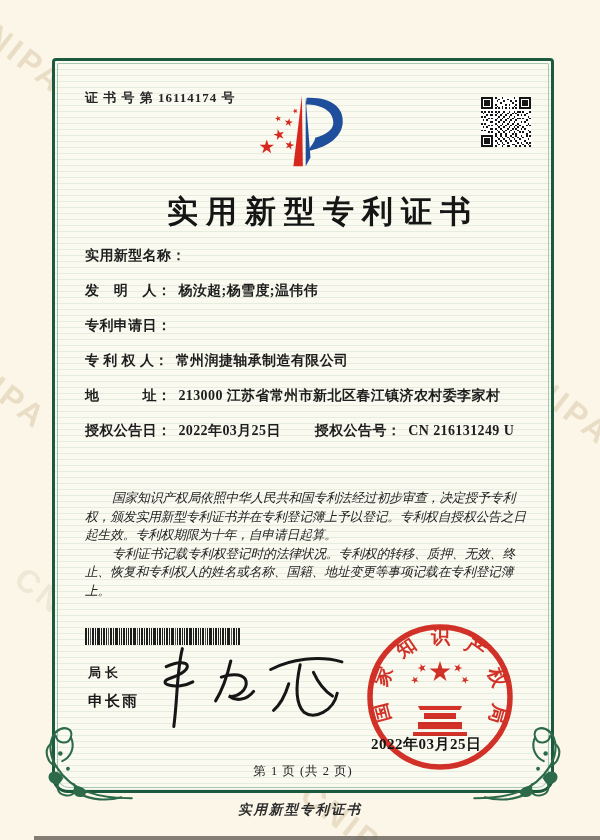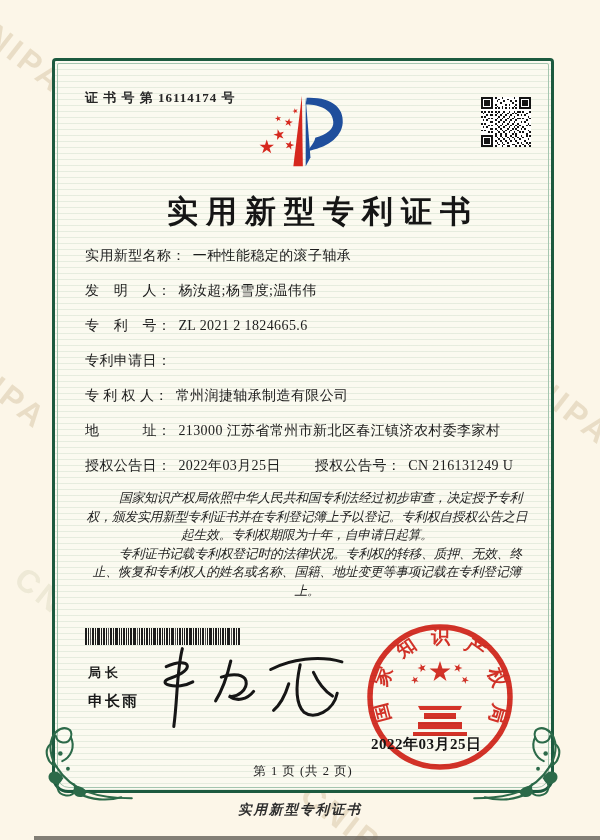--- a/index.html
+++ b/index.html
@@ -52,34 +52,34 @@
 
   .title{
     position:absolute;left:0;top:114px;width:100%;
     text-align:center;font-size:31px;font-weight:bold;color:#151515;
     letter-spacing:8px;text-indent:8px;margin:16px;
   }
 
   .fields{position:absolute;left:30px;top:184px;right:26px;}
   .frow{
     display:flex;align-items:flex-start;
-    font-size:14px;font-weight:400;color:#1d1d1d;
+    font-size:14px;font-weight:700;color:#1d1d1d;
     line-height:21px;margin-bottom:14px;letter-spacing:0.4px;
     white-space:nowrap;
   }
   .frow .lbl{flex:0 0 auto;}
   .frow .val{margin-left:7px;}
   .frow .pair2{margin-left:34px;}
 
   .paras{
     position:absolute;left:30px;right:22px;top:428px;
     font-size:12.8px;line-height:18.5px;color:#222;
     font-style:italic;font-weight:500;letter-spacing:-0.2px;
   }
-  .paras p{margin:0;text-indent:2.1em;text-align:center;}
+  .paras p{margin:0;text-indent:2.1em;}
 
   .barcode{position:absolute;left:30px;top:567px;width:156px;height:17px;}
 
   .director-title{
     position:absolute;left:33px;top:603px;
     font-size:13px;font-weight:700;color:#1a1a1a;letter-spacing:4px;
   }
   .director-name{
     position:absolute;left:33px;top:631px;
     font-size:15px;font-weight:700;color:#1a1a1a;letter-spacing:2px;
@@ -163,29 +163,24 @@
         M22 8h1v1h-1z M24 8h1v1h-1z M28 8h1v1h-1z M26 9h1v1h-1z M23 10h1v1h-1z M25 10h1v1h-1z M27 11h1v1h-1z M22 12h1v1h-1z M24 12h1v1h-1z M28 12h1v1h-1z M26 13h1v1h-1z M23 14h1v1h-1z M25 14h1v1h-1z M27 15h1v1h-1z M22 16h1v1h-1z M26 16h1v1h-1z M28 16h1v1h-1z M24 17h1v1h-1z M23 18h1v1h-1z M25 18h1v1h-1z M27 19h1v1h-1z M22 20h1v1h-1z M24 20h1v1h-1z M28 20h1v1h-1z M26 21h1v1h-1z
         M8 22h1v1h-1z M11 22h1v1h-1z M14 22h1v1h-1z M17 22h1v1h-1z M20 22h1v1h-1z M23 22h1v1h-1z M26 22h1v1h-1z M28 22h1v1h-1z M9 23h1v1h-1z M12 23h1v1h-1z M15 23h1v1h-1z M18 23h1v1h-1z M21 23h1v1h-1z M24 23h1v1h-1z M27 24h1v1h-1z M10 24h1v1h-1z M13 24h1v1h-1z M16 24h1v1h-1z M19 24h1v1h-1z M22 24h1v1h-1z M25 25h1v1h-1z M8 25h1v1h-1z M11 25h1v1h-1z M14 25h1v1h-1z M17 25h1v1h-1z M20 25h1v1h-1z M23 26h1v1h-1z M26 26h1v1h-1z M28 26h1v1h-1z M9 26h1v1h-1z M12 26h1v1h-1z M15 26h1v1h-1z M18 27h1v1h-1z M21 26h1v1h-1z M10 27h1v1h-1z M13 27h1v1h-1z M16 28h1v1h-1z M19 27h1v1h-1z M24 27h1v1h-1z M27 27h1v1h-1z M8 28h1v1h-1z M12 28h1v1h-1z M15 28h1v1h-1z M20 28h1v1h-1z M22 28h1v1h-1z M25 28h1v1h-1z M28 28h1v1h-1z"></path>
       </g>
     </svg>
 
     <h1 class="title">实用新型专利证书</h1>
 
     <div class="fields">
       <div class="frow">
         <span class="lbl">实用新型名称：</span>
-        <span class="val">一种性能稳定的滚子轴承</span>
       </div>
       <div class="frow">
         <span class="lbl">发　明　人：</span>
         <span class="val">杨汝超;杨雪度;温伟伟</span>
-      </div>
-      <div class="frow">
-        <span class="lbl">专　利　号：</span>
-        <span class="val">ZL 2021 2 1824665.6</span>
       </div>
       <div class="frow">
         <span class="lbl">专利申请日：</span>
       </div>
       <div class="frow">
         <span class="lbl">专 利 权 人：</span>
         <span class="val">常州润捷轴承制造有限公司</span>
       </div>
       <div class="frow">
         <span class="lbl">地　　　址：</span>

